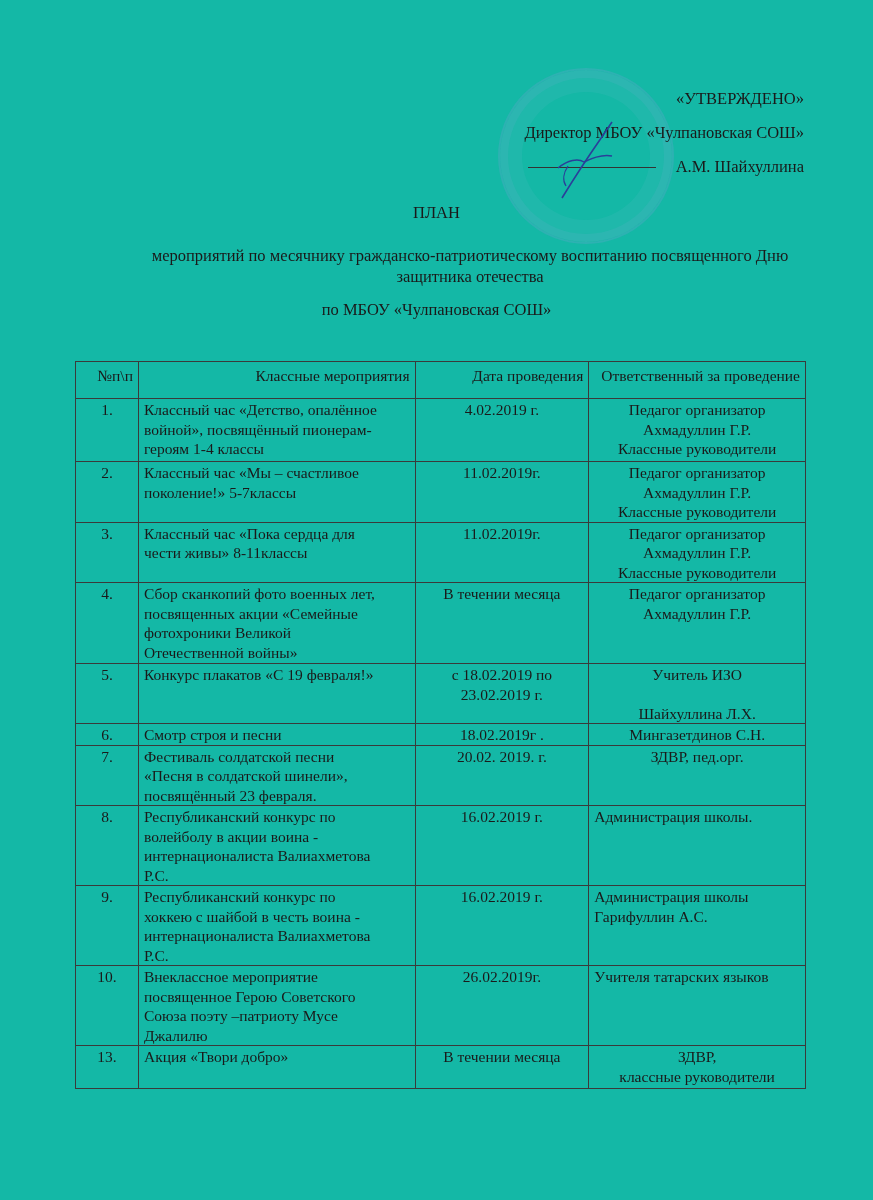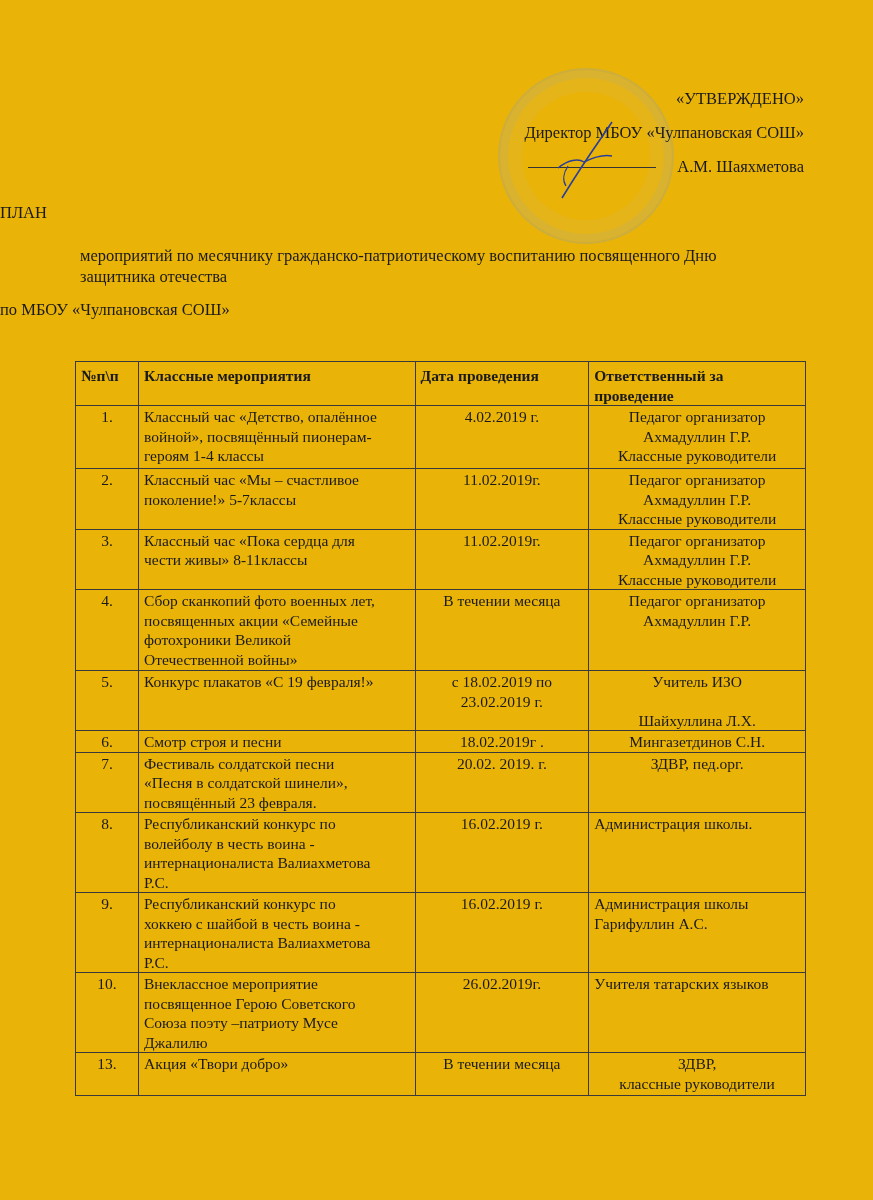--- a/index.html
+++ b/index.html
@@ -12,21 +12,21 @@
       height: 1200px;
       position: relative;
       overflow: hidden;
       font-family: "Liberation Serif", "DejaVu Serif", serif;
       color: #1a1a1a;
     }
     .page {
       position: absolute;
       left: 0; top: 0;
       width: 873px; height: 1200px;
-      background: #eab308;
+      background: #14b8a6;
     }
     
     .approve {
       position: absolute;
       right: 69px;
       top: 82px;
       text-align: right;
       font-size: 16.5px;
       line-height: 34px;
       z-index: 3;
@@ -61,20 +61,21 @@
       top: 120px;
       width: 90px;
       height: 80px;
       z-index: 4;
     }
     
     .title {
       position: absolute;
       left: 0;
       width: 873px;
+      text-align: center;
       font-size: 16.5px;
       z-index: 3;
     }
     .title.plan { top: 203px; }
     .title.sub1 { top: 245px; left: 80px; width: 780px; line-height: 21px; }
     .title.sub2 { top: 300px; }
 
     
     table.plan-table {
       position: absolute;
@@ -85,22 +86,22 @@
       font-size: 15.5px;
       line-height: 19.5px;
       z-index: 2;
     }
     .plan-table th, .plan-table td {
       border: 1.2px solid #3a3a3a;
       padding: 0 5px;
       vertical-align: top;
     }
     .plan-table th {
-      font-weight: bold;
-      text-align: left;
+      font-weight: normal;
+      text-align: right;
       padding-top: 4px;
     }
     .plan-table td { padding-top: 1px; }
     .c-num { width: 52px; text-align: center; }
     .c-name { width: 266px; text-align: left; }
     .c-date { width: 163px; text-align: center; }
     .c-resp { width: 206px; text-align: center; }
     .c-resp.left { text-align: left; }
     .cell-line { display: block; }
     .gap { display: block; height: 19px; }
@@ -114,21 +115,21 @@
   <svg class="signature" viewBox="0 0 90 80">
     <path d="M72 2 C60 20, 45 40, 22 78" stroke="#2a3f9a" stroke-width="1.6" fill="none"></path>
     <path d="M18 48 C28 40, 38 38, 44 42 C52 38, 62 34, 72 36" stroke="#2a3f9a" stroke-width="1.4" fill="none"></path>
     <path d="M28 46 C24 52, 22 60, 26 66" stroke="#2a3f9a" stroke-width="1.3" fill="none"></path>
   </svg>
   <div class="sign-line"></div>
 
   <div class="approve">
     <span class="line">«УТВЕРЖДЕНО»</span>
     <span class="line">Директор МБОУ «Чулпановская СОШ»</span>
-    <span class="line">А.М. Шаяхметова</span>
+    <span class="line">А.М. Шайхуллина</span>
   </div>
 
   <div class="title plan">ПЛАН</div>
   <div class="title sub1">
     <span class="cell-line">мероприятий по месячнику гражданско-патриотическому воспитанию посвященного Дню</span>
     <span class="cell-line">защитника отечества</span>
   </div>
   <div class="title sub2">по МБОУ «Чулпановская СОШ»</div>
 
   <table class="plan-table">
@@ -237,21 +238,21 @@
         <td class="c-date">20.02. 2019. г.</td>
         <td class="c-resp">
           <span class="cell-line">ЗДВР, пед.орг.</span>
         </td>
       </tr>
 
       <tr style="height:77px;">
         <td class="c-num">8.</td>
         <td class="c-name">
           <span class="cell-line">Республиканский конкурс по</span>
-          <span class="cell-line">волейболу в честь воина -</span>
+          <span class="cell-line">волейболу в акции воина -</span>
           <span class="cell-line">интернационалиста Валиахметова</span>
           <span class="cell-line">Р.С.</span>
         </td>
         <td class="c-date">16.02.2019 г.</td>
         <td class="c-resp left">
           <span class="cell-line">Администрация школы.</span>
         </td>
       </tr>
 
       <tr style="height:79px;">

